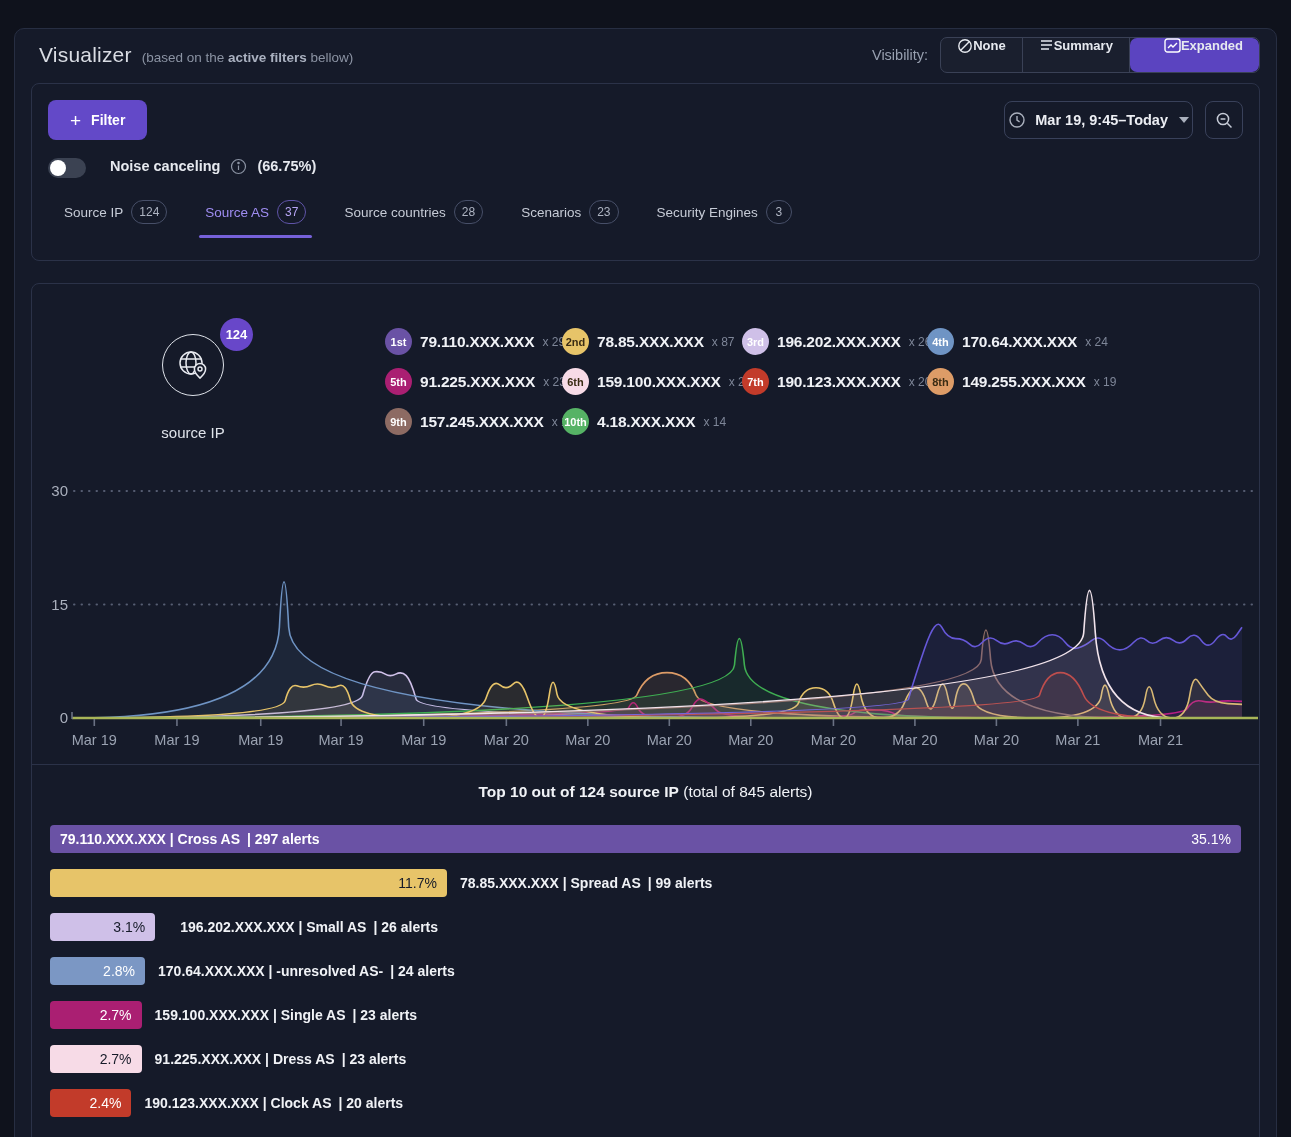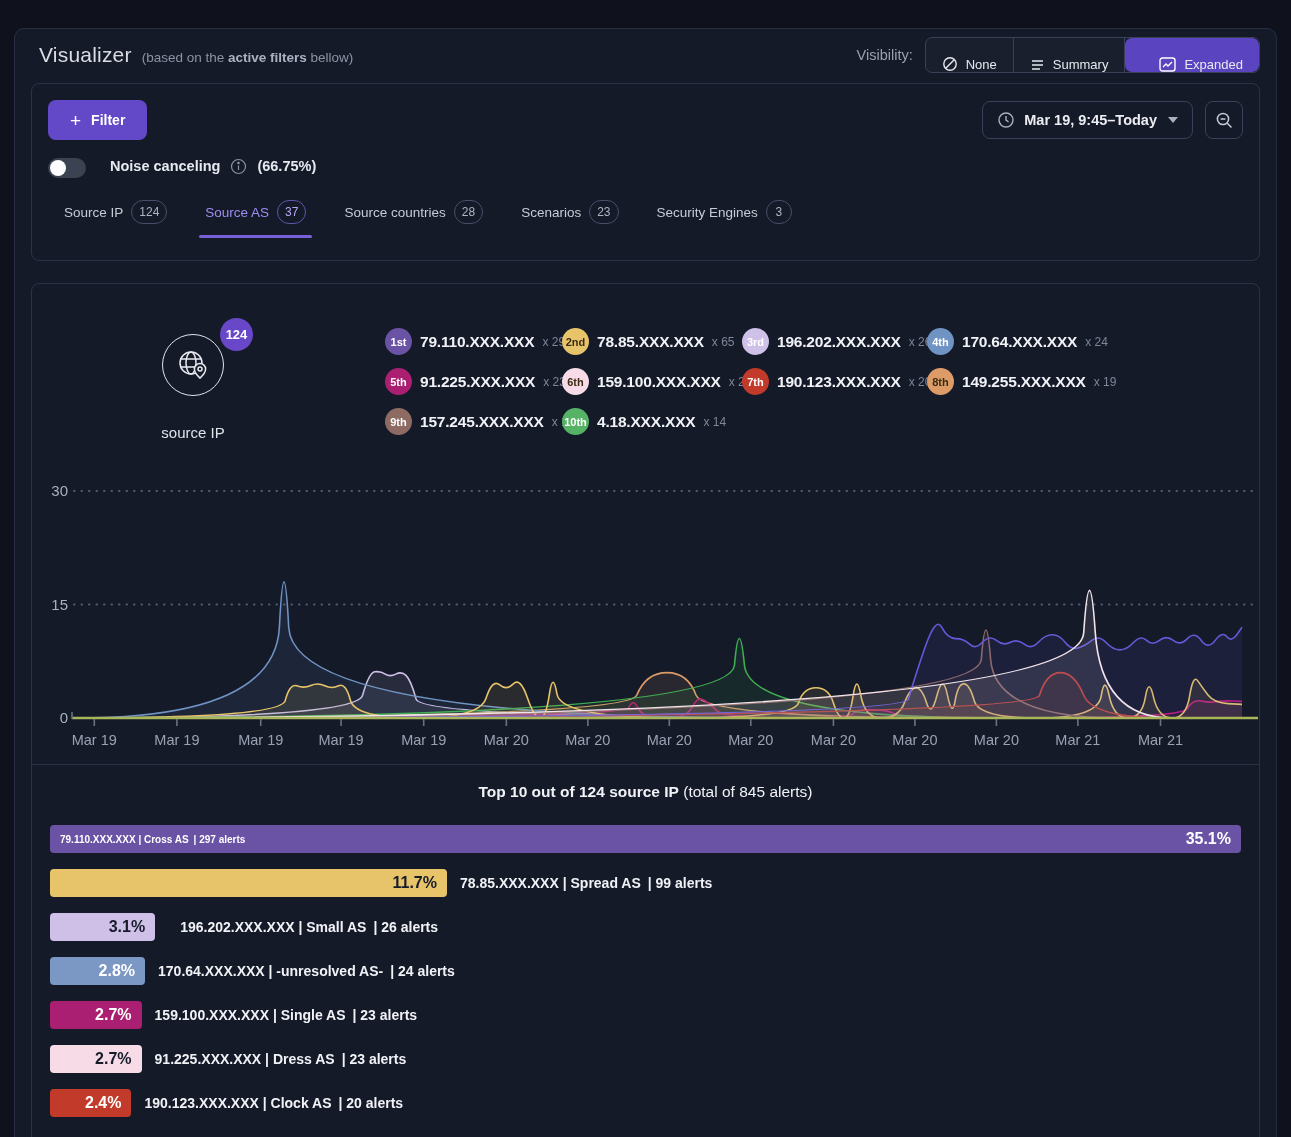--- a/index.html
+++ b/index.html
@@ -11,36 +11,36 @@
 
   
   .card-header { display:flex; align-items:center; justify-content:space-between; height:52px;margin-left:8px; }
   .title-group { display:flex; align-items:baseline; gap:10px; }
   .page-title { font-size:21px; font-weight:500; color:#d9dce3; letter-spacing:.2px; }
   .subtitle { font-size:13.5px; color:#8b93a3; }
   .subtitle b { color:#aab1c0; }
   .visibility { display:flex; align-items:center; gap:12px; }
   .vis-label { font-size:14.5px; color:#98a0b0; }
   .seg { display:flex; border:1px solid #3a4156; border-radius:7px; overflow:hidden; background:#1a1f2e; }
-  .seg-btn { display:flex; align-items:flex-end; gap:8px; height:34px; padding:0 16px;
-             font-size:13px; font-weight:normal; color:#e6e9ef; background:transparent;
+  .seg-btn { display:flex; align-items:flex-start; gap:0; height:34px; padding:0 16px;
+             font-size:13px; font-weight:bold; color:#e6e9ef; background:transparent;
              border:none; border-right:1px solid #3a4156; cursor:pointer; font-family:inherit; }
   .seg-btn:last-child { border-right:none;padding-left:34px; }
   .seg-btn.active { background:#5b44c0; border-radius:7px; }
   .seg-btn svg { display:block; }
 
   
   .filter-panel { border:1px solid #2b3248; border-radius:8px; margin-top:2px; padding:16px 16px 22px 16px; }
   .filter-row { display:flex; align-items:center; justify-content:space-between; }
   .filter-btn { display:flex; align-items:center; gap:10px; height:40px; padding:0 22px;
                 background:#6349c8; color:#fff; font-size:14px; font-weight:bold; border:none;
                 border-radius:8px; cursor:pointer; font-family:inherit; }
   .plus-icon { font-size:19px; font-weight:normal; line-height:1; }
   .right-controls { display:flex; align-items:center; gap:12px; }
-  .date-pill { display:flex; align-items:center; gap:9px; height:38px; padding:0 14px;
+  .date-pill { display:flex; align-items:center; gap:9px; height:38px; padding:0 3px;
                background:transparent; border:1px solid #39415a; border-radius:8px;
                color:#eceef3; font-size:14.5px; font-weight:bold; cursor:pointer; font-family:inherit; }
   .caret-down { width:0; height:0; border-left:5px solid transparent; border-right:5px solid transparent;
                 border-top:6px solid #aab0bd; margin-left:2px; }
   .search-pill { width:38px; height:38px; display:flex; align-items:center; justify-content:center;
                  background:transparent; border:1px solid #39415a; border-radius:8px; cursor:pointer; }
 
   .noise-row { display:flex; align-items:flex-start; gap:10px; margin-top:18px; height:22px; }
   .toggle { width:38px; height:20px; background:#3b4252; border-radius:10px; position:relative; cursor:pointer; margin-right:14px; }
   .toggle .knob { position:absolute; left:2px; top:2px; width:16px; height:16px; background:#fff; border-radius:50%; }
@@ -80,22 +80,22 @@
   .chart-wrap { height:300px; }
   .chart-wrap svg { display:block; }
 
   .top10-section { border-top:1px solid #2b3248; padding:18px 18px 0 18px; }
   .top10-title { text-align:center; font-size:15.5px; color:#f0f2f6; }
   .top10-title b { font-weight:bold; }
   .bars { margin-top:24px; }
   .bar-row { position:relative; height:28px; margin-bottom:16px; }
   .bar { position:absolute; left:0; top:0; height:28px; border-radius:4px;
          display:flex; align-items:center; justify-content:space-between; padding:0 10px; }
-  .bar-inner-label { font-size:10px; font-weight:bold; color:#fff; white-space:nowrap; }
-  .pct { font-size:16px; font-weight:bold; white-space:nowrap; margin-left:auto; }
+  .bar-inner-label { font-size:14px; font-weight:bold; color:#fff; white-space:nowrap; }
+  .pct { font-size:14px; font-weight:normal; white-space:nowrap; margin-left:auto; }
   .pct.light { color:#fff; }
   .pct.dark { color:#161b29; }
   .bar-out-label { position:absolute; top:0; height:28px; display:flex; align-items:center;
                    font-size:14px; font-weight:bold; color:#f0f2f6; white-space:nowrap; }
 </style>
 </head>
 <body>
 
 <div class="card">
 
@@ -222,21 +222,21 @@
       </div>
       <div class="legend" id="legend">
           <div class="chip">
             <span class="rank" style="background:#6a52a5;color:#fff">1st</span>
             <span class="chip-ip">79.110.XXX.XXX</span>
             <span class="chip-count">x 297</span>
           </div>
           <div class="chip">
             <span class="rank" style="background:#e7c469;color:#3a2c14">2nd</span>
             <span class="chip-ip">78.85.XXX.XXX</span>
-            <span class="chip-count">x 65</span>
+            <span class="chip-count">x 87</span>
           </div>
           <div class="chip">
             <span class="rank" style="background:#cfc0e8;color:#fff">3rd</span>
             <span class="chip-ip">196.202.XXX.XXX</span>
             <span class="chip-count">x 26</span>
           </div>
           <div class="chip">
             <span class="rank" style="background:#6f94c4;color:#fff">4th</span>
             <span class="chip-ip">170.64.XXX.XXX</span>
             <span class="chip-count">x 24</span>

